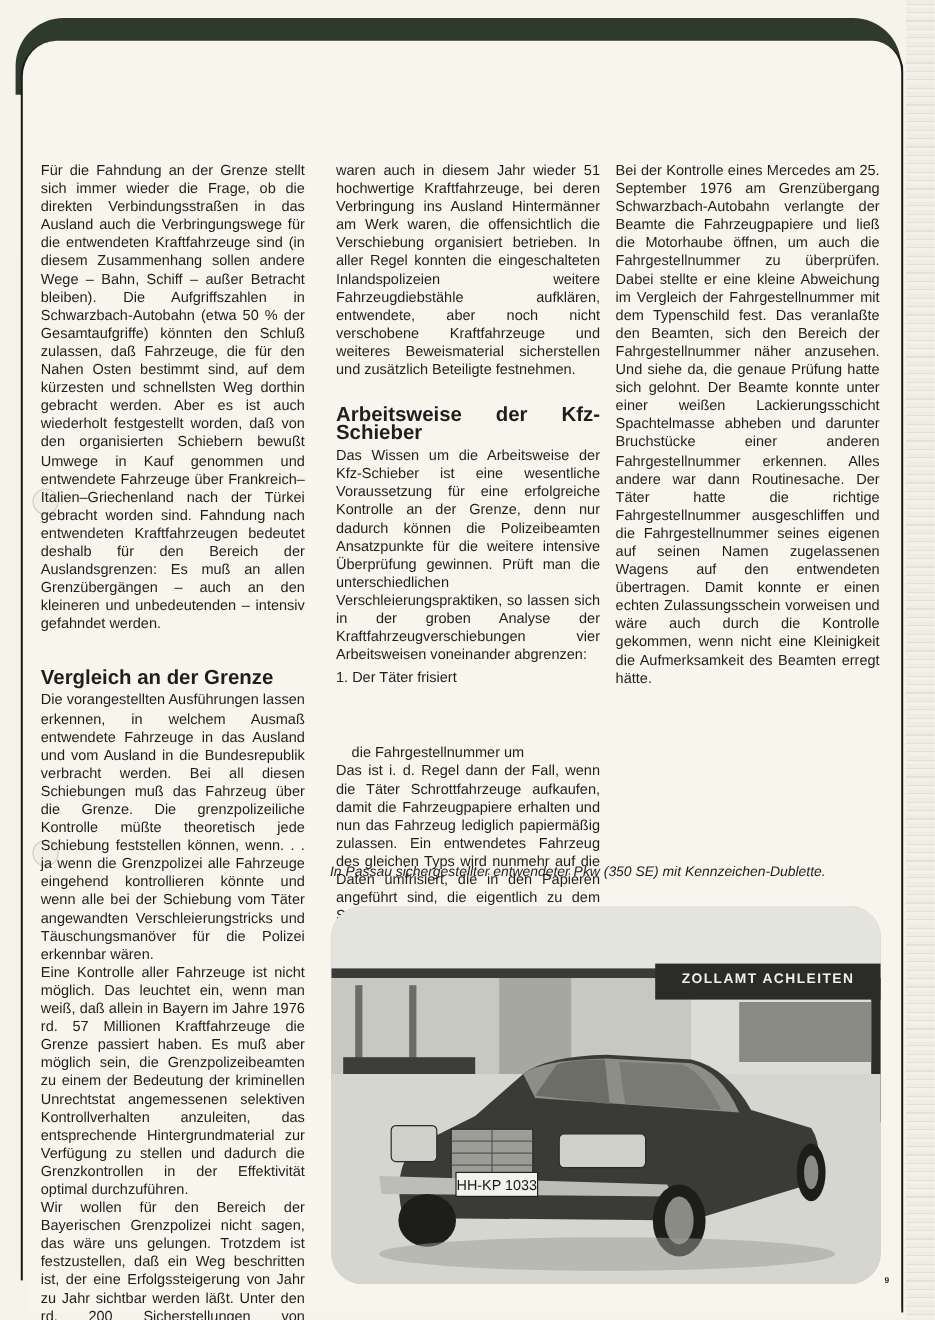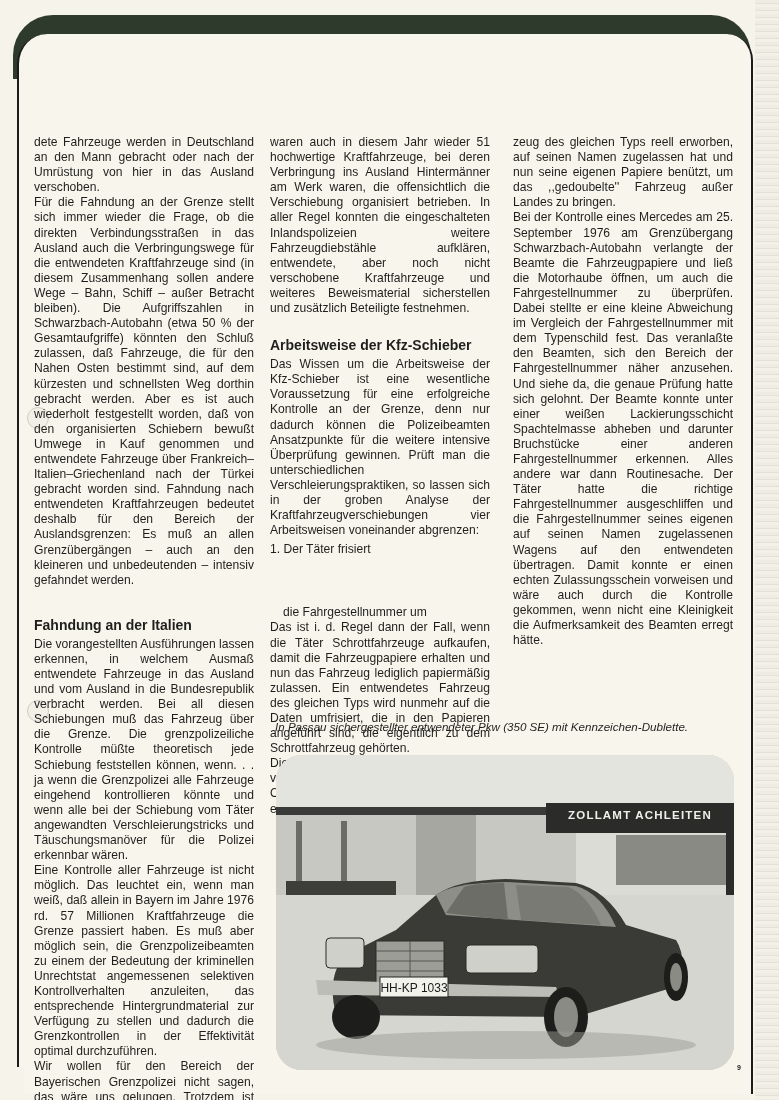--- a/index.html
+++ b/index.html
@@ -27,25 +27,25 @@
   .frame-bottom-cut {
     position:absolute; left:14px; top:1067px; width:10px; height:40px; background:#f6f4ea;
   }
   .col {
     position:absolute; top:135px; width:220px;
     font-size:12.1px; line-height:15.1px; text-align:justify;
     hyphens:manual;
   }
   .col p { margin:0; }
   .col .gap { height:15px; }
-  .col h3 { margin:0 0 4px 0; font-size:14px; font-weight:bold; line-height:15px; }
+  .col h3 { margin:0 0 4px 0; font-size:17px; font-weight:bold; line-height:15px; }
   .col .italic { }
   .col .indent { padding-left:13px;margin-top:48px; }
   #col1 { left:34px; }
-  #col2 { left:270px; }
+  #col2 { left:280px; }
   #col3 { left:513px; }
   .caption {
     position:absolute; left:275px; top:719px; width:470px;
     font-size:11.6px; line-height:15px; font-style:italic;
   }
   .photo {
     position:absolute; left:276px; top:755px; width:458px; height:315px;
     border-radius:26px; overflow:hidden;
     background:#fca5a5;
   }
@@ -62,43 +62,41 @@
 
 <div class="page-edge-right"></div>
 <div class="top-band"></div>
 <div class="frame"></div>
 <div class="frame-bottom-cut"></div>
 
 <div class="binding-hole" style="left:27px;top:407px;"></div>
 <div class="binding-hole" style="left:27px;top:700px;"></div>
 
 <div class="col" id="col1">
-  <p>dete Fahrzeuge werden in Deutschland an den Mann gebracht oder nach der Umrüstung von hier in das Ausland verschoben.</p>
   <p>Für die Fahndung an der Grenze stellt sich immer wieder die Frage, ob die direkten Verbindungsstraßen in das Ausland auch die Verbringungswege für die entwendeten Kraftfahrzeuge sind (in diesem Zusammenhang sollen andere Wege – Bahn, Schiff – außer Betracht bleiben). Die Aufgriffszahlen in Schwarzbach-Autobahn (etwa 50 % der Gesamtaufgriffe) könnten den Schluß zulassen, daß Fahrzeuge, die für den Nahen Osten bestimmt sind, auf dem kürzesten und schnellsten Weg dorthin gebracht werden. Aber es ist auch wiederholt festgestellt worden, daß von den organisierten Schiebern bewußt Umwege in Kauf genommen und entwendete Fahrzeuge über Frankreich–Italien–Griechenland nach der Türkei gebracht worden sind. Fahndung nach entwendeten Kraftfahrzeugen bedeutet deshalb für den Bereich der Auslandsgrenzen: Es muß an allen Grenzübergängen – auch an den kleineren und unbedeutenden – intensiv gefahndet werden.</p>
   <div class="gap" style="height:30px"></div>
-  <h3>Fahndung an der Italien</h3>
+  <h3>Vergleich an der Grenze</h3>
   <p>Die vorangestellten Ausführungen lassen erkennen, in welchem Ausmaß entwendete Fahrzeuge in das Ausland und vom Ausland in die Bundesrepublik verbracht werden. Bei all diesen Schiebungen muß das Fahrzeug über die Grenze. Die grenzpolizeiliche Kontrolle müßte theoretisch jede Schiebung feststellen können, wenn. . . ja wenn die Grenzpolizei alle Fahrzeuge eingehend kontrollieren könnte und wenn alle bei der Schiebung vom Täter angewandten Verschleierungstricks und Täuschungsmanöver für die Polizei erkennbar wären.</p>
   <p>Eine Kontrolle aller Fahrzeuge ist nicht möglich. Das leuchtet ein, wenn man weiß, daß allein in Bayern im Jahre 1976 rd. 57 Millionen Kraftfahrzeuge die Grenze passiert haben. Es muß aber möglich sein, die Grenzpolizeibeamten zu einem der Bedeutung der kriminellen Unrechtstat angemessenen selektiven Kontrollverhalten anzuleiten, das entsprechende Hintergrundmaterial zur Verfügung zu stellen und dadurch die Grenzkontrollen in der Effektivität optimal durchzuführen.</p>
   <p>Wir wollen für den Bereich der Bayerischen Grenzpolizei nicht sagen, das wäre uns gelungen. Trotzdem ist festzustellen, daß ein Weg beschritten ist, der eine Erfolgssteigerung von Jahr zu Jahr sichtbar werden läßt. Unter den rd. 200 Sicherstellungen von Kraftfahrzeugen</p>
 </div>
 
 <div class="col" id="col2">
   <p>waren auch in diesem Jahr wieder 51 hochwertige Kraftfahrzeuge, bei deren Verbringung ins Ausland Hintermänner am Werk waren, die offensichtlich die Verschiebung organisiert betrieben. In aller Regel konnten die eingeschalteten Inlandspolizeien weitere Fahrzeugdiebstähle aufklären, entwendete, aber noch nicht verschobene Kraftfahrzeuge und weiteres Beweismaterial sicherstellen und zusätzlich Beteiligte festnehmen.</p>
   <div class="gap" style="height:22px"></div>
   <h3>Arbeitsweise der Kfz-Schieber</h3>
   <p>Das Wissen um die Arbeitsweise der Kfz-Schieber ist eine wesentliche Voraussetzung für eine erfolgreiche Kontrolle an der Grenze, denn nur dadurch können die Polizeibeamten Ansatzpunkte für die weitere intensive Überprüfung gewinnen. Prüft man die unterschiedlichen Verschleierungspraktiken, so lassen sich in der groben Analyse der Kraftfahrzeugverschiebungen vier Arbeitsweisen voneinander abgrenzen:</p>
   <div class="gap" style="height:4px"></div>
   <p class="italic">1. Der Täter frisiert</p>
   <p class="italic indent">die Fahrgestellnummer um</p>
   <p>Das ist i. d. Regel dann der Fall, wenn die Täter Schrottfahrzeuge aufkaufen, damit die Fahrzeugpapiere erhalten und nun das Fahrzeug lediglich papiermäßig zulassen. Ein entwendetes Fahrzeug des gleichen Typs wird nunmehr auf die Daten umfrisiert, die in den Papieren angeführt sind, die eigentlich zu dem Schrottfahrzeug gehörten.</p>
   <p>Die gleiche Änderung muß der Täter vornehmen, wenn er selbst die Originalpapiere deshalb besitzt, weil er ein Fahr-</p>
 </div>
 
 <div class="col" id="col3">
-  <p>zeug des gleichen Typs reell erworben, auf seinen Namen zugelassen hat und nun seine eigenen Papiere benützt, um das ,,gedoubelte'' Fahrzeug außer Landes zu bringen.</p>
   <p>Bei der Kontrolle eines Mercedes am 25. September 1976 am Grenzübergang Schwarzbach-Autobahn verlangte der Beamte die Fahrzeugpapiere und ließ die Motorhaube öffnen, um auch die Fahrgestellnummer zu überprüfen. Dabei stellte er eine kleine Abweichung im Vergleich der Fahrgestellnummer mit dem Typenschild fest. Das veranlaßte den Beamten, sich den Bereich der Fahrgestellnummer näher anzusehen. Und siehe da, die genaue Prüfung hatte sich gelohnt. Der Beamte konnte unter einer weißen Lackierungsschicht Spachtelmasse abheben und darunter Bruchstücke einer anderen Fahrgestellnummer erkennen. Alles andere war dann Routinesache. Der Täter hatte die richtige Fahrgestellnummer ausgeschliffen und die Fahrgestellnummer seines eigenen auf seinen Namen zugelassenen Wagens auf den entwendeten übertragen. Damit konnte er einen echten Zulassungsschein vorweisen und wäre auch durch die Kontrolle gekommen, wenn nicht eine Kleinigkeit die Aufmerksamkeit des Beamten erregt hätte.</p>
 </div>
 
 <div class="caption">
   <div>In Passau sichergestellter entwendeter Pkw (350 SE) mit Kennzeichen-Dublette.</div>
 </div>
 
 <div class="photo">
   <svg width="458" height="315" viewBox="0 0 458 315" xmlns="http://www.w3.org/2000/svg">
     <rect x="0" y="0" width="458" height="315" fill="#dcdcd6"></rect>

